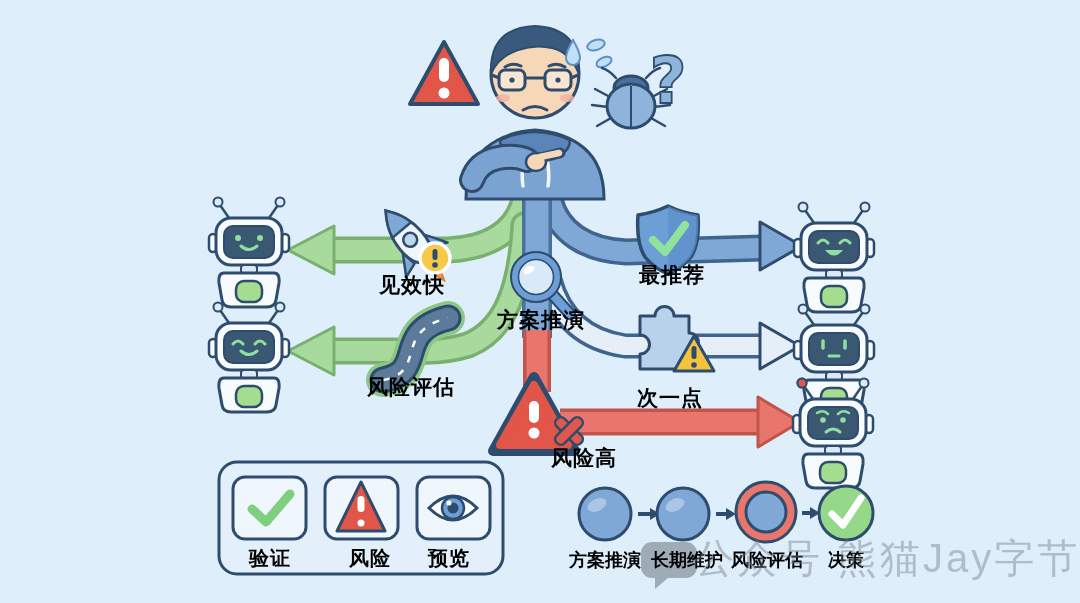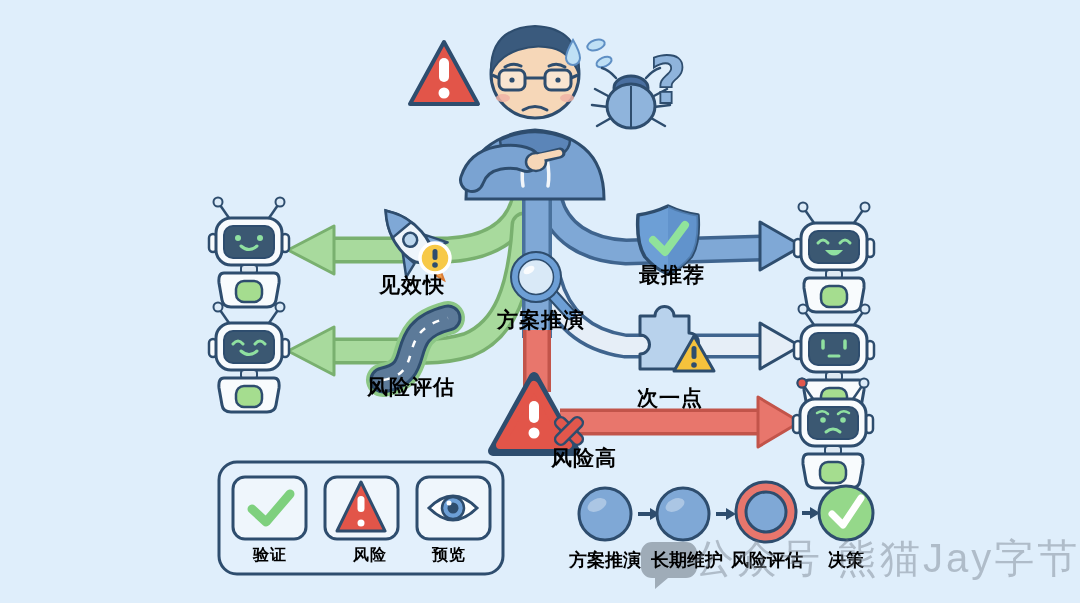--- a/index.html
+++ b/index.html
@@ -8,21 +8,21 @@
     background:#dfeefb;
     font-family:"Liberation Sans","DejaVu Sans",sans-serif;
   }
   #art{position:absolute;left:0;top:0;}
   .lbl{
     position:absolute;transform:translateX(-50%);
     color:#000000;font-weight:bold;white-space:nowrap;
     letter-spacing:1px;
   }
   .lbl-branch{font-size:21px;}
-  .lbl-legend{font-size:16px;}
+  .lbl-legend{font-size:20px;}
   .lbl-flow{font-size:18px;letter-spacing:0;}
   .watermark{
     position:absolute;left:694px;top:531px;
     font-size:40px;color:rgba(110,120,132,0.42);
     letter-spacing:3px;white-space:nowrap;font-weight:normal;
   }
   svg text{font-family:"DejaVu Sans","Liberation Sans",sans-serif;}
 </style>
 </head>
 <body>

